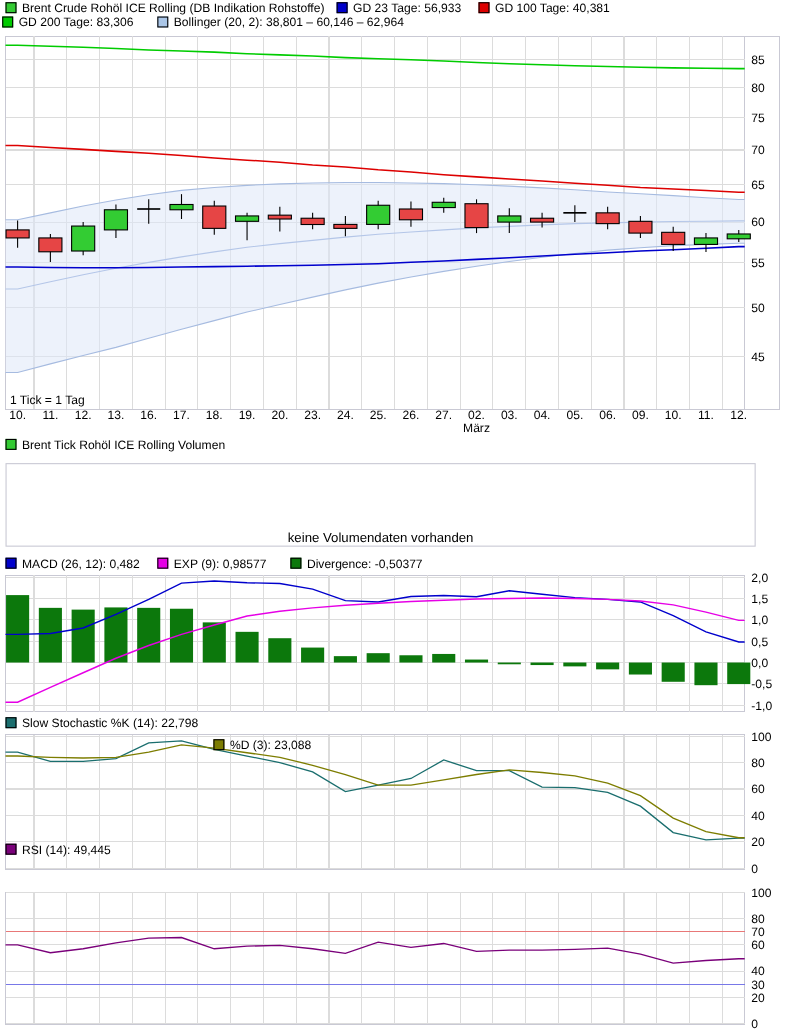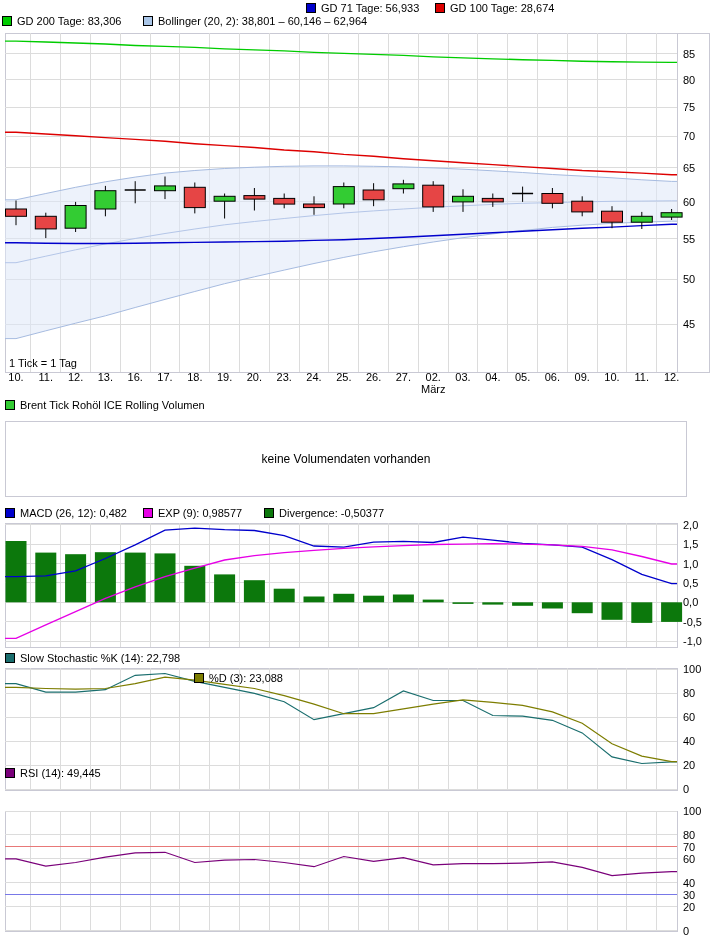--- a/index.html
+++ b/index.html
@@ -3,21 +3,21 @@
 <meta charset="utf-8">
 <style>
   html,body{margin:0;padding:0;background:#fff;}
   body{font-family:"Liberation Sans",sans-serif;}
   #app{position:relative;width:726px;height:940px;background:#fff;overflow:hidden;}
   #chart-svg{position:absolute;left:0;top:0;}
   #chart-svg text{font-size:11px;font-family:"Liberation Sans",sans-serif;fill:#000;}
   .legend-item{position:absolute;font-size:11px;line-height:12px;color:#000;white-space:nowrap;}
   .sq{display:inline-block;width:8px;height:8px;border:1px solid #000;margin-right:5px;vertical-align:-1px;background:#ccc;}
   #volume-box{position:absolute;left:5px;top:421px;width:680px;height:74px;border:1px solid #c9c9d4;
-              display:flex;align-items:center;justify-content:center;font-size:12px;color:#000;background:#fff;}
+              display:flex;align-items:flex-end;justify-content:center;font-size:12px;color:#000;background:#fff;}
 </style>
 </head>
 <body>
 
 <div id="app">
 
   <svg id="chart-svg" width="726" height="940">
       <g>
         <rect x="5" y="33" width="704" height="339" fill="none" stroke="#c9c9d4" shape-rendering="crispEdges"></rect>
         <line x1="677" y1="33" x2="677" y2="372" stroke="#c9c9d4" shape-rendering="crispEdges"></line>
@@ -348,25 +348,28 @@
           <text x="683" y="934.7">0</text>
         </g>
         <line x1="5" y1="846.9" x2="677" y2="846.9" stroke="#e87878" shape-rendering="crispEdges"></line>
         <text x="683" y="850.9" fill="#e87878">70</text>
         <line x1="5" y1="894.8" x2="677" y2="894.8" stroke="#7878e8" shape-rendering="crispEdges"></line>
         <text x="683" y="898.8" fill="#7878e8">30</text>
         <polyline points="5,858.9 16.0,858.9 45.8,866.1 75.6,862.5 105.4,857.1 135.2,852.9 165.0,852.3 194.8,862.5 224.6,860.1 254.4,859.5 284.2,862.5 314.0,866.7 343.8,856.5 373.6,861.3 403.4,857.7 433.2,864.9 463.0,863.7 492.8,863.7 522.6,863.1 552.4,861.9 582.2,867.3 612.0,875.6 641.8,873.2 671.6,871.6 677,871.6" fill="none" stroke="#7a007a" stroke-width="1.2"></polyline>
       </g>
     </svg>
 
+  <span class="legend-item" style="left:5px;top:2px">
+    <i class="sq" style="background-color: rgb(51, 204, 51);"></i><span>Brent Crude Rohöl ICE Rolling (DB Indikation Rohstoffe)</span>
+  </span>
   <span class="legend-item" style="left:306px;top:2px">
-    <i class="sq" style="background-color: rgb(0, 0, 204);"></i><span>GD 71 Tage: 56,933</span>
+    <i class="sq" style="background-color: rgb(0, 0, 204);"></i><span>GD 23 Tage: 56,933</span>
   </span>
   <span class="legend-item" style="left:435px;top:2px">
-    <i class="sq" style="background-color: rgb(221, 0, 0);"></i><span>GD 100 Tage: 28,674</span>
+    <i class="sq" style="background-color: rgb(221, 0, 0);"></i><span>GD 100 Tage: 40,381</span>
   </span>
 
   <span class="legend-item" style="left:2px;top:15px">
     <i class="sq" style="background-color: rgb(0, 204, 0);"></i><span>GD 200 Tage: 83,306</span>
   </span>
   <span class="legend-item" style="left:143px;top:15px">
     <i class="sq" style="background-color: rgb(170, 198, 232);"></i><span>Bollinger (20, 2): 38,801 – 60,146 – 62,964</span>
   </span>
 
   <span class="legend-item" style="left:5px;top:399px">

